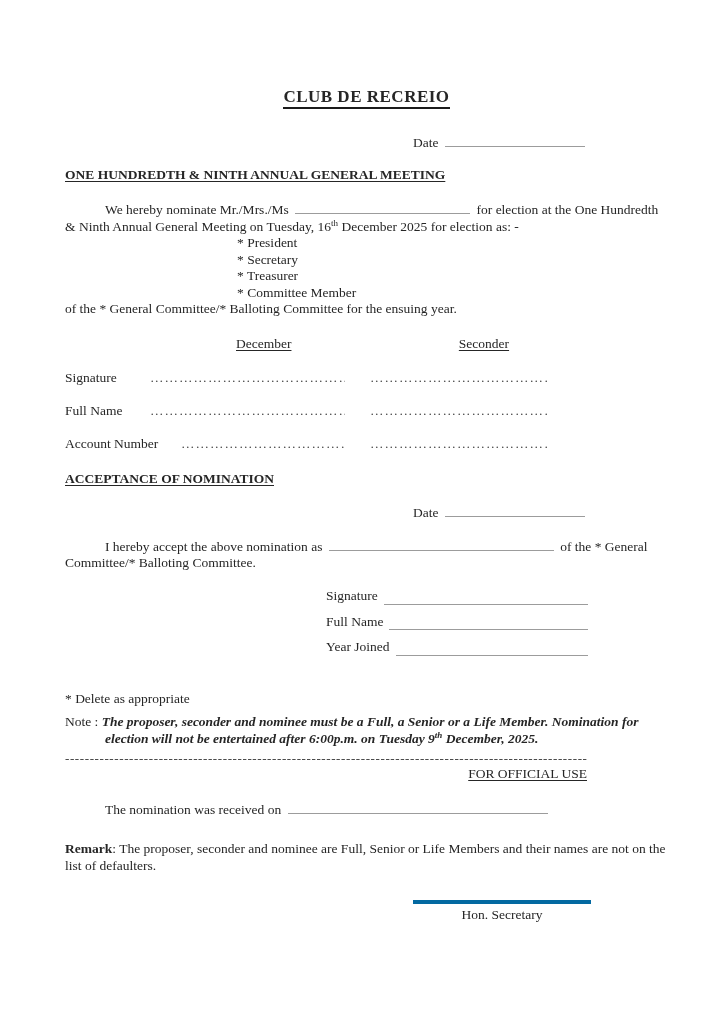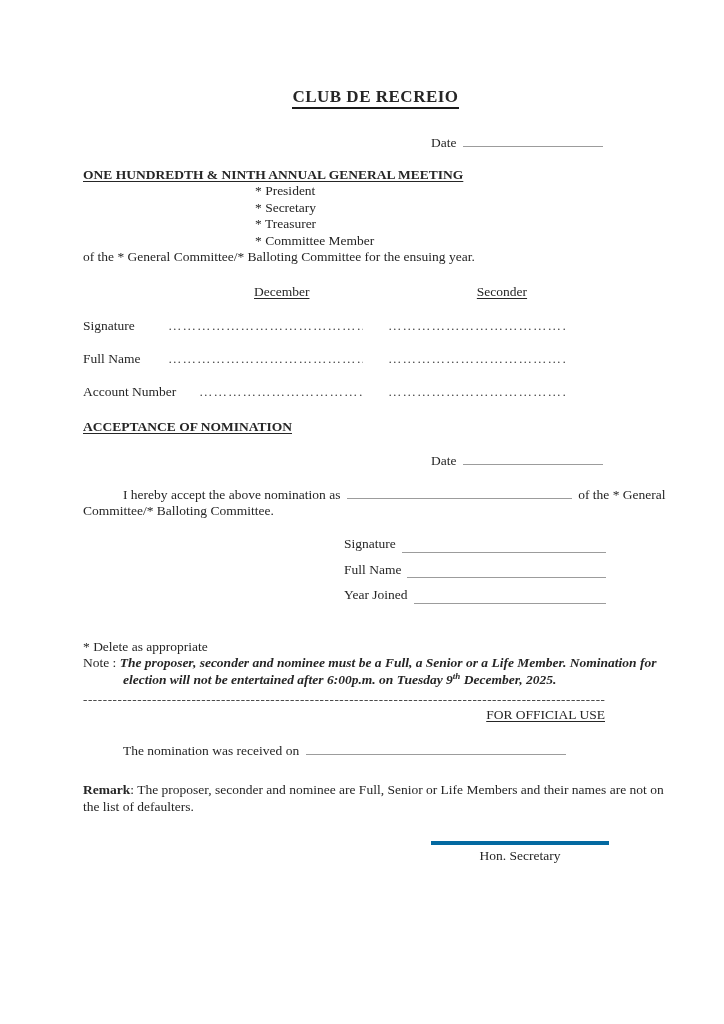--- a/index.html
+++ b/index.html
@@ -1,21 +1,21 @@
 <!DOCTYPE html>
 <html><head>
 <meta charset="utf-8">
 <style>
   html,body{margin:0;padding:0;background:#ffffff;}
   body{width:724px;height:1024px;overflow:hidden;}
   .page{
     position:relative;
     width:724px;height:1024px;
     box-sizing:border-box;
-    padding:88px 56px 0 83px;
+    padding:88px 56px 0 65px;
     font-family:"Liberation Serif","DejaVu Serif",serif;
     font-size:13.5px;
     line-height:16.5px;
     color:#262626;
     background:#ffffff;
   }
   .title{
     margin:0;text-align:center;
     font-size:17px;font-weight:bold;letter-spacing:.5px;
     line-height:18px;
@@ -58,21 +58,21 @@
     color:#4a4a4a;letter-spacing:1px;
   }
   .dots.c1{left:85px;width:195px;}
   .dot-row.wide-label .dots.c1{left:116px;width:164px;}
   .dots.c2{left:305px;width:177px;}
   .accept-fields{margin-top:16px;margin-left:261px;width:262px;}
   .field-row{display:flex;align-items:flex-end;height:17px;margin-bottom:8.5px;}
   .field-row .f-label{white-space:nowrap;}
   .field-row .f-line{flex:1;border-bottom:1px solid #9c9c9c;height:13px;margin-left:6px;}
   .delete-note{margin-top:35px;}
-  .note-para{margin-top:0;padding-left:40px;text-indent:-40px;}
+  .note-para{margin-top:7px;padding-left:40px;text-indent:-40px;}
   .note-body{font-weight:bold;font-style:italic;}
   .dash-sep{
     margin-top:6px;height:12px;width:522px;overflow:hidden;white-space:nowrap;
     color:#3f3f3f;font-size:13px;letter-spacing:.6px;line-height:12px;
   }
   .official-heading{margin:0;width:522px;text-align:right;font-weight:normal;font-size:13.5px;line-height:17px;}
   .official-heading span{text-decoration:underline;text-underline-offset:2px;}
   .received-row{margin-top:18px;padding-left:40px;height:17px;}
   .remark-para{margin-top:24px;}
   .remark-label{font-weight:bold;}
@@ -91,20 +91,26 @@
   <h1 class="title"><span>CLUB DE RECREIO</span></h1>
 
   <div class="date-row first">
     <span>Date</span>
     <span class="blank w140"></span>
   </div>
 
   <h2 class="heading mt16"><span>ONE HUNDREDTH &amp; NINTH ANNUAL GENERAL MEETING</span></h2>
 
 
+  <p class="para indent mt17">
+    <span>We hereby nominate Mr./Mrs./Ms</span>
+    <span class="blank w175"></span>
+    <span>for election at the One Hundredth &amp; Ninth Annual General Meeting on Tuesday, 16</span><sup>th</sup>
+    <span>December 2025 for election as: -</span>
+  </p>
 
   <div>
     <div class="position-item">* President</div>
     <div class="position-item">* Secretary</div>
     <div class="position-item">* Treasurer</div>
     <div class="position-item">* Committee Member</div>
   </div>
 
   <p class="committee-line para">of the * General Committee/* Balloting Committee for the ensuing year.</p>
 

